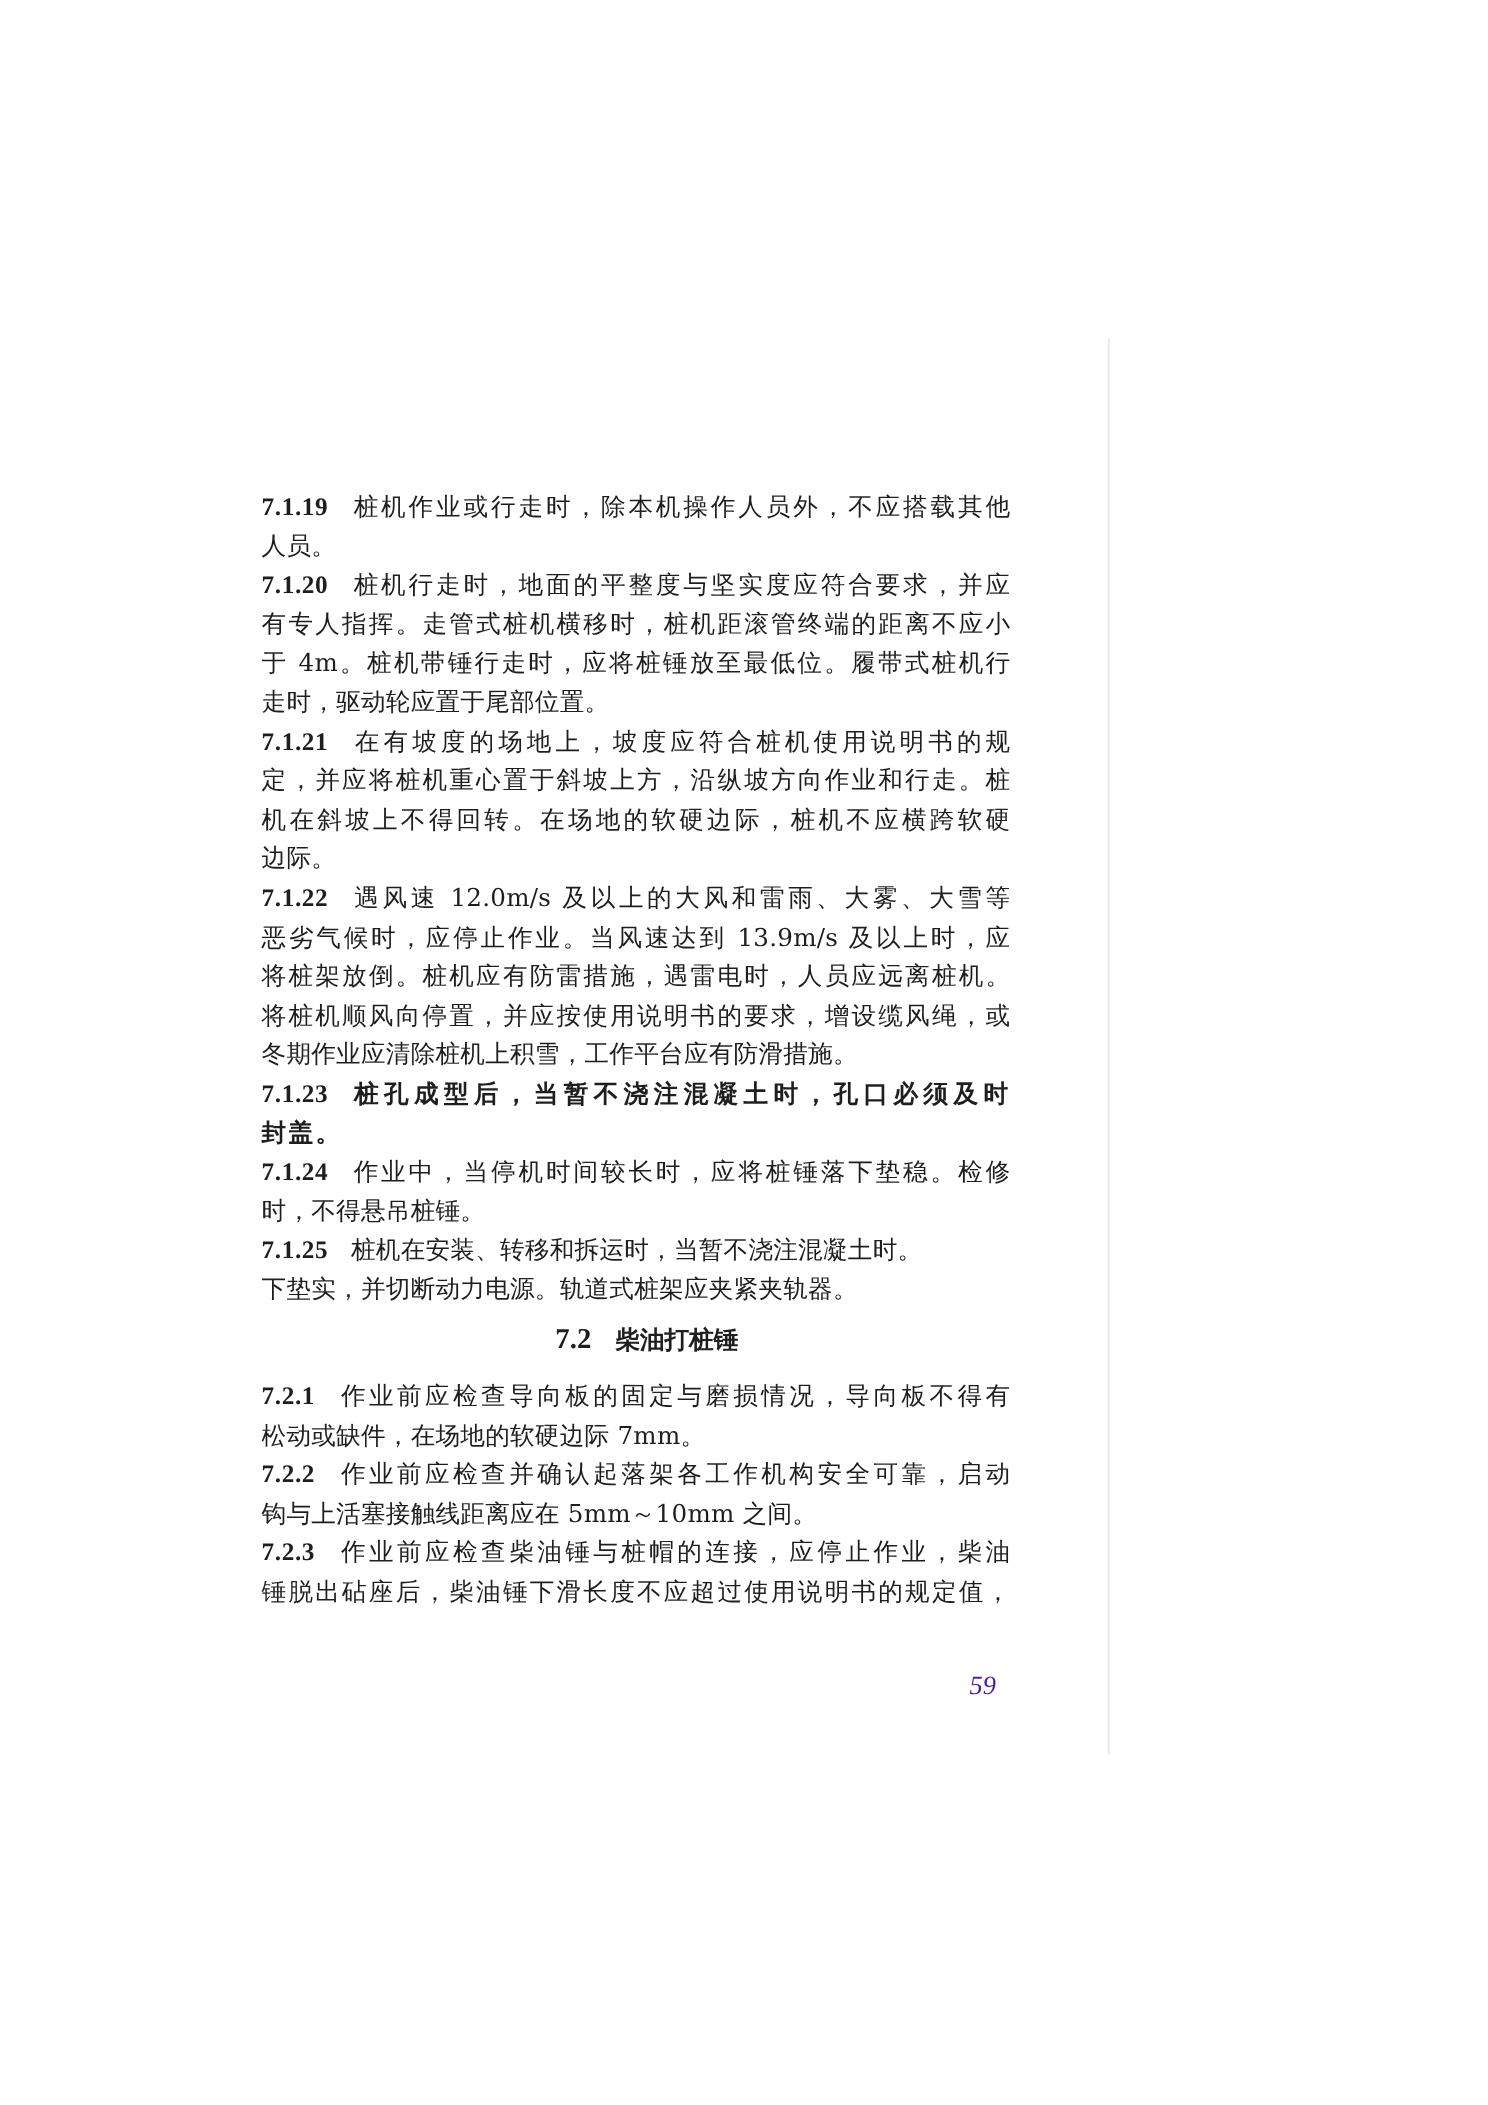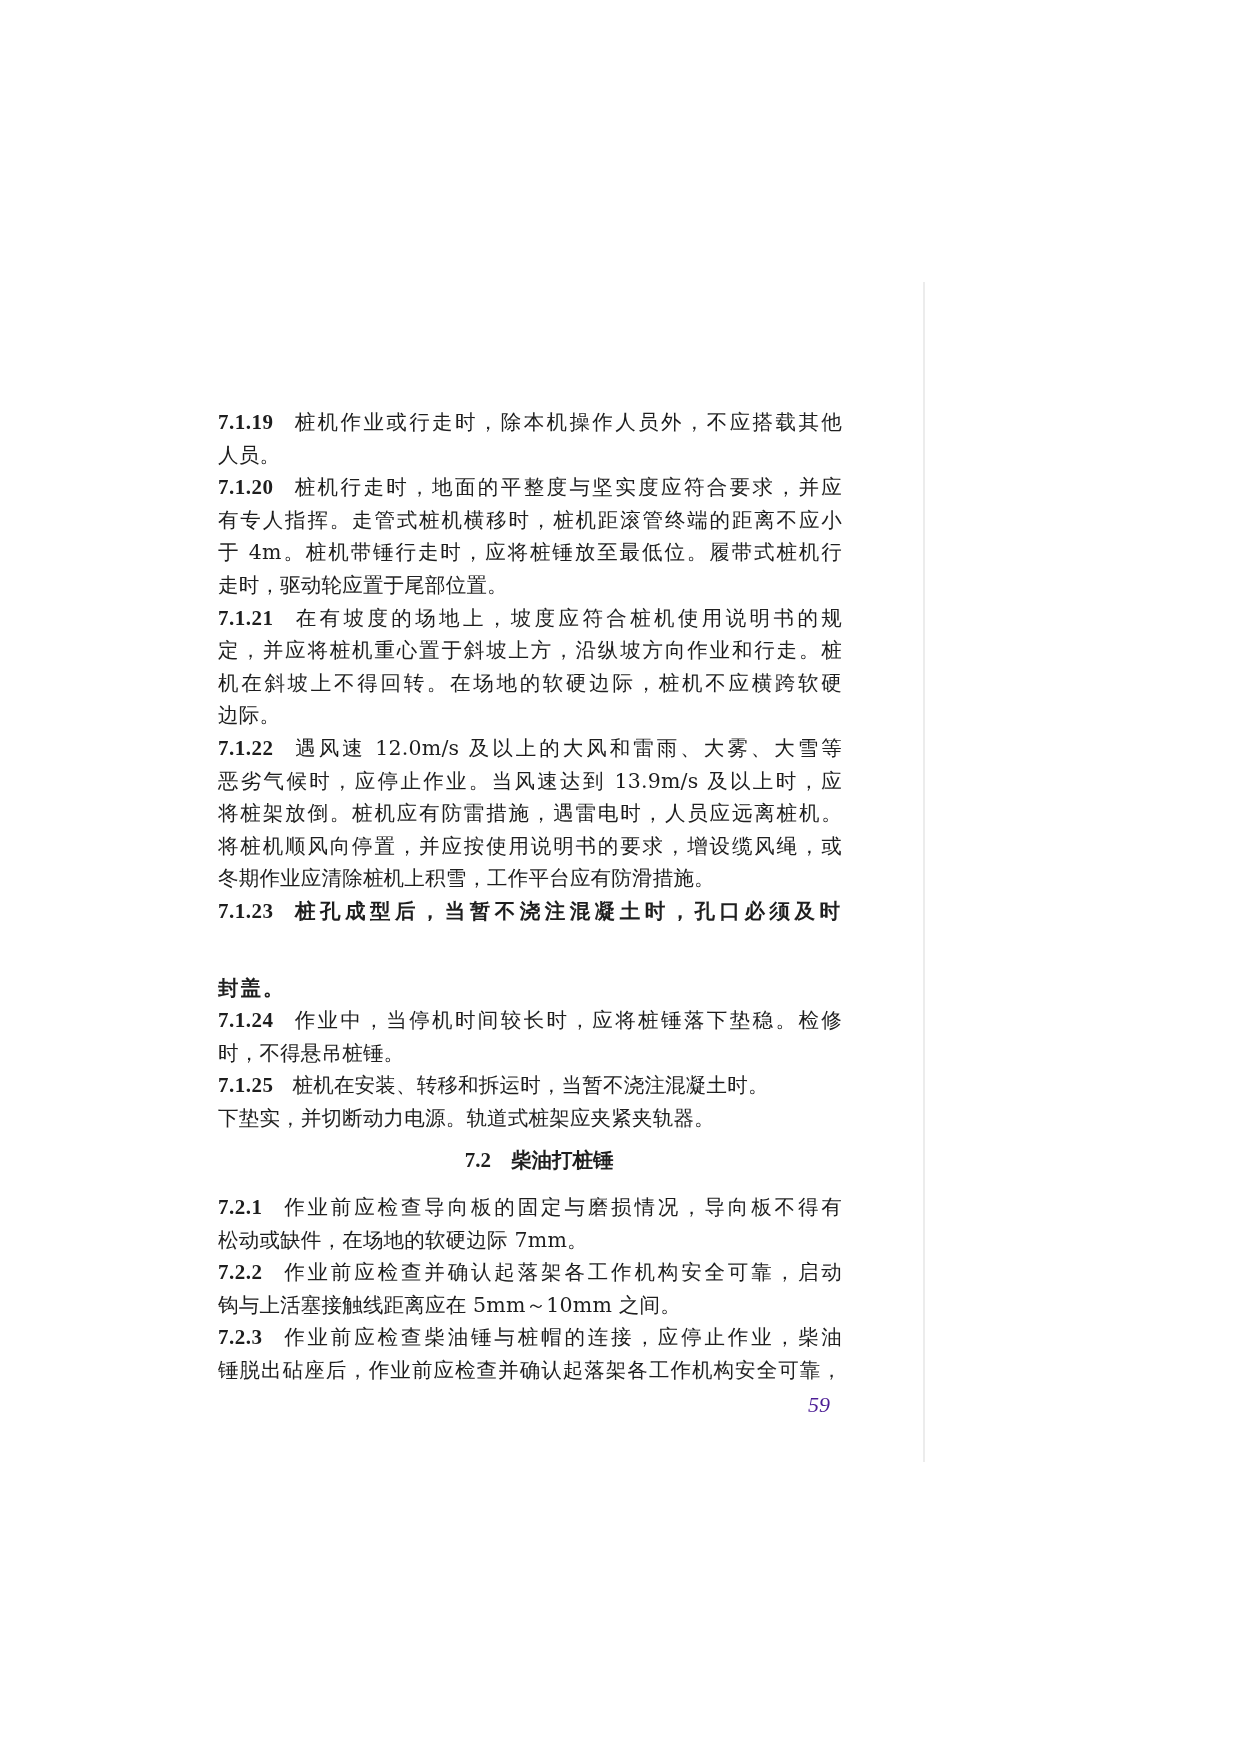--- a/index.html
+++ b/index.html
@@ -43,34 +43,33 @@
     .num {
       font-family: "Liberation Serif", serif;
       font-weight: bold;
       font-size: 21px;
       margin-right: 19px;
       letter-spacing: 0.5px;
     }
     .bold-text {
       font-weight: bold;
       letter-spacing: 2px;
-      margin-top: 44px;
     }
     .section-heading {
       height: 32.6px;
       line-height: 32.6px;
       margin: 10px 0 14px 0;
       text-align: center;
       font-size: 20.5px;
       font-weight: bold;
       padding-left: 18px;
     }
     .section-heading .sec-num {
       font-family: "Liberation Serif", serif;
-      font-size: 21px;
+      font-size: 24px;
       margin-right: 20px;
     }
     .page-number {
       position: absolute;
       left: 808px;
       top: 1392px;
       font-family: "Liberation Serif", serif;
       font-style: italic;
       font-size: 22px;
       color: #4c1d95;
@@ -137,18 +136,18 @@
     <div class="line">松动或缺件，在场地的软硬边际 7mm。</div>
   </div>
 
   <div>
     <div class="line justify"><span class="num">7.2.2</span><span>作业前应检查并确认起落架各工作机构安全可靠，启动</span></div>
     <div class="line">钩与上活塞接触线距离应在 5mm～10mm 之间。</div>
   </div>
 
   <div>
     <div class="line justify"><span class="num">7.2.3</span><span>作业前应检查柴油锤与桩帽的连接，应停止作业，柴油</span></div>
-    <div class="line justify">锤脱出砧座后，作业前应检查并确认起落架各工作机构安全可靠，</div>
+    <div class="line justify">锤脱出砧座后，柴油锤下滑长度不应超过使用说明书的规定值，</div>
   </div>
 
 </div>
 
 <div class="page-number">59</div>
 
 </body></html>

